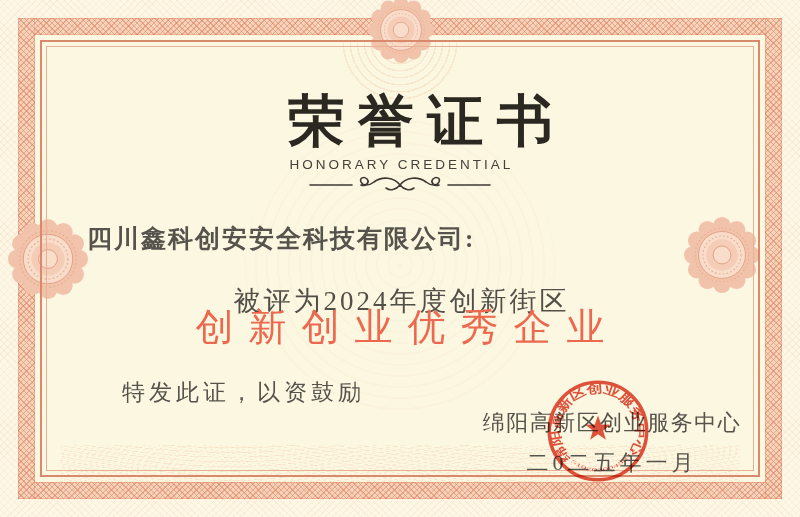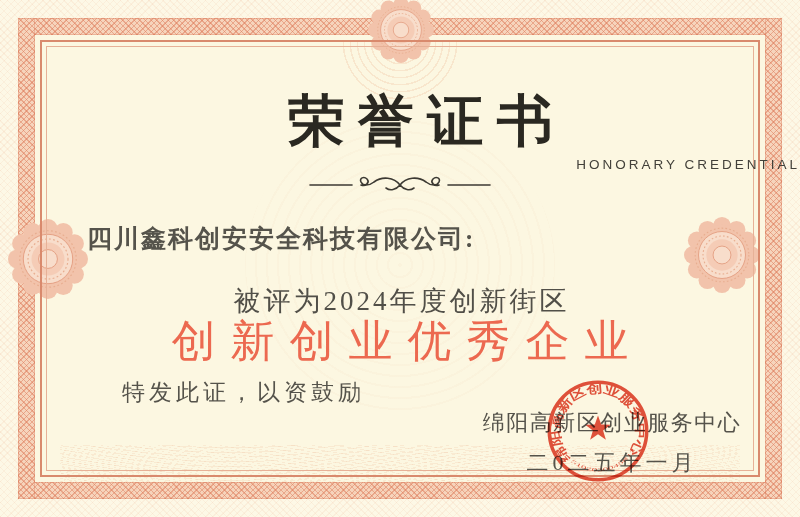--- a/index.html
+++ b/index.html
@@ -40,25 +40,25 @@
   .rosette{position:absolute;z-index:3;pointer-events:none;}
   .rosette.rtop{left:368px;top:-3px;width:66px;height:66px;}
   .rosette.rleft{left:8px;top:219px;width:80px;height:80px;}
   .rosette.rright{left:684px;top:217px;width:76px;height:76px;}
   
   .txt{position:absolute;z-index:5;white-space:nowrap;}
   .center-line{left:0;right:0;text-align:center;}
   .cert-title{top:84px;font-size:56px;font-weight:bold;color:#2a2821;
               letter-spacing:.24em;text-indent:.24em;margin-left:41px;}
   .cert-sub{top:157px;font-size:13.5px;color:#43413a;letter-spacing:3px;text-indent:3px;
-            font-family:"Liberation Sans","DejaVu Sans",sans-serif;text-align:right;}
+            font-family:"Liberation Sans","DejaVu Sans",sans-serif;}
   .flourish{position:absolute;z-index:5;left:300px;top:174px;width:200px;height:22px;}
   .recipient{left:87px;top:222px;font-size:25px;color:#55534b;letter-spacing:2px;font-weight:bold;}
   .award-line{top:283px;font-size:27px;color:#514f48;letter-spacing:3px;text-indent:3px;}
-  .award-title{top:312px;font-size:44px;color:#ec6950;letter-spacing:15px;text-indent:15px;}
+  .award-title{top:302px;font-size:38px;color:#ec6950;letter-spacing:15px;text-indent:15px;}
   .closing{left:122px;top:377px;font-size:23px;color:#55534b;letter-spacing:4px;text-align:right;}
   .issuer-block{position:absolute;z-index:5;left:440px;top:408px;width:344px;text-align:center;
                 color:#55534b;}
   .issuer{font-size:22px;letter-spacing:1.5px;}
   .idate{font-size:22px;letter-spacing:4px;margin-top:10px;}
   
   .seal{position:absolute;z-index:6;left:541px;top:374px;width:114px;height:114px;
         mix-blend-mode:multiply;opacity:.88;}
 </style>
 </head>

